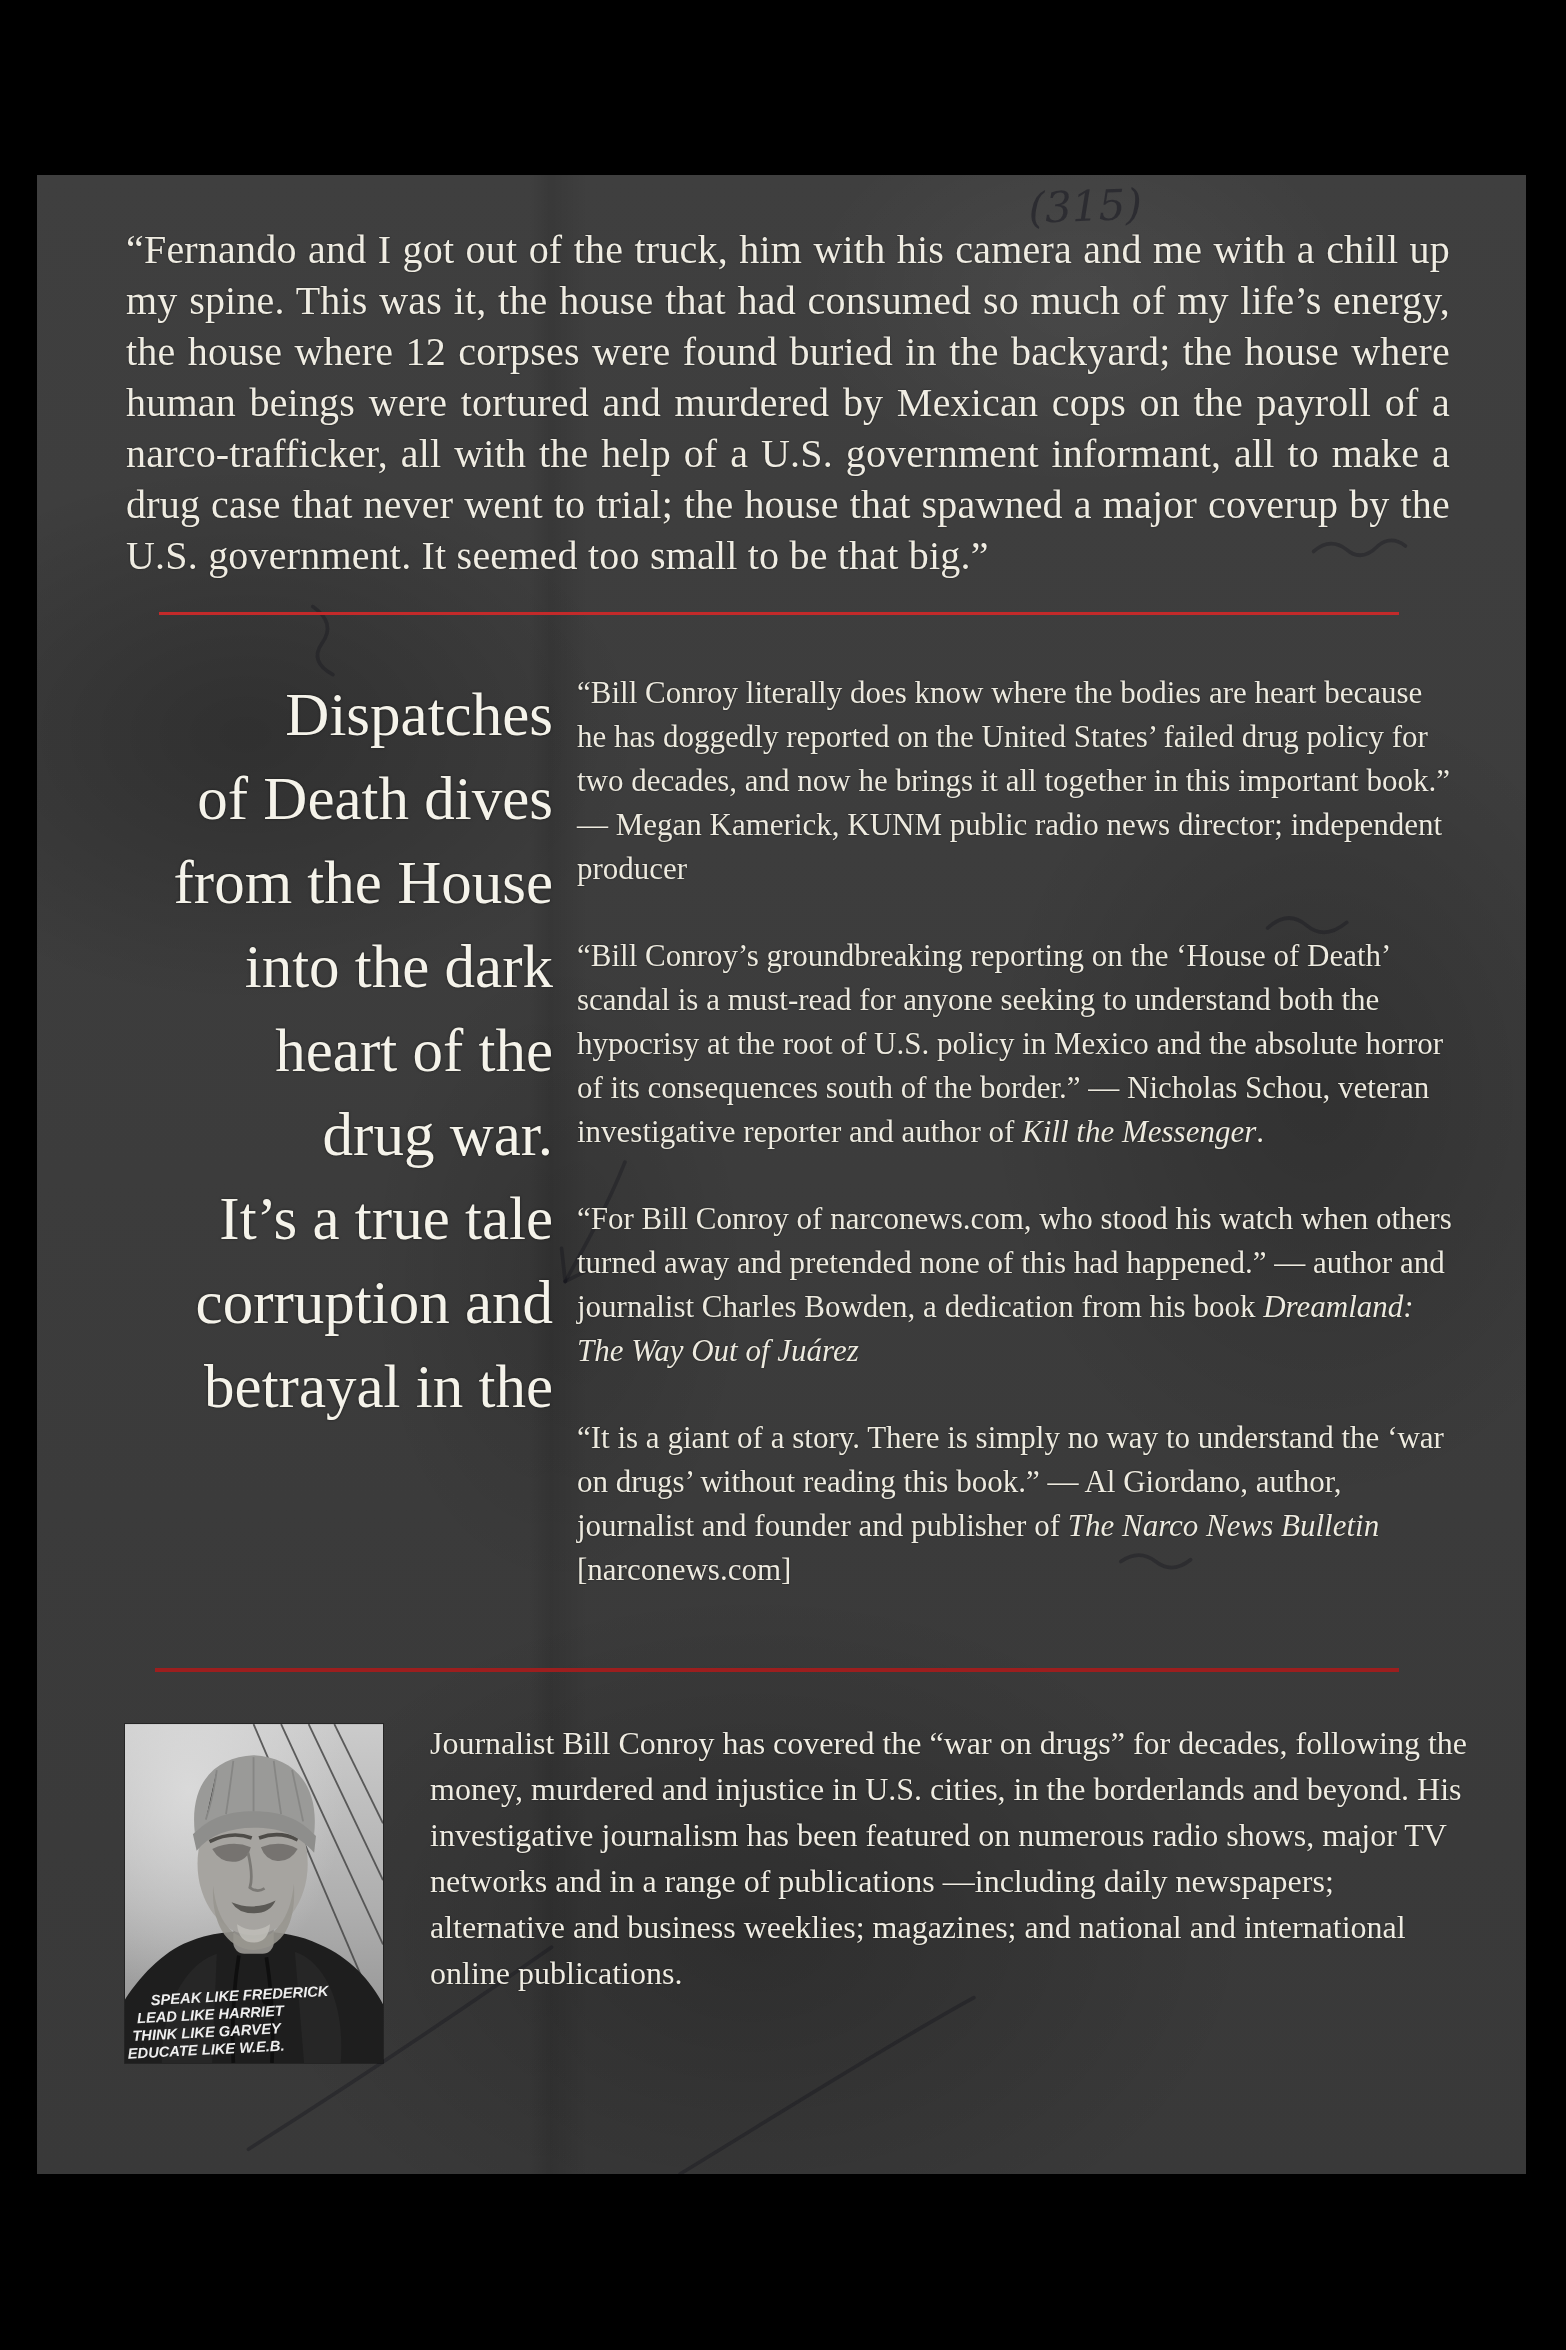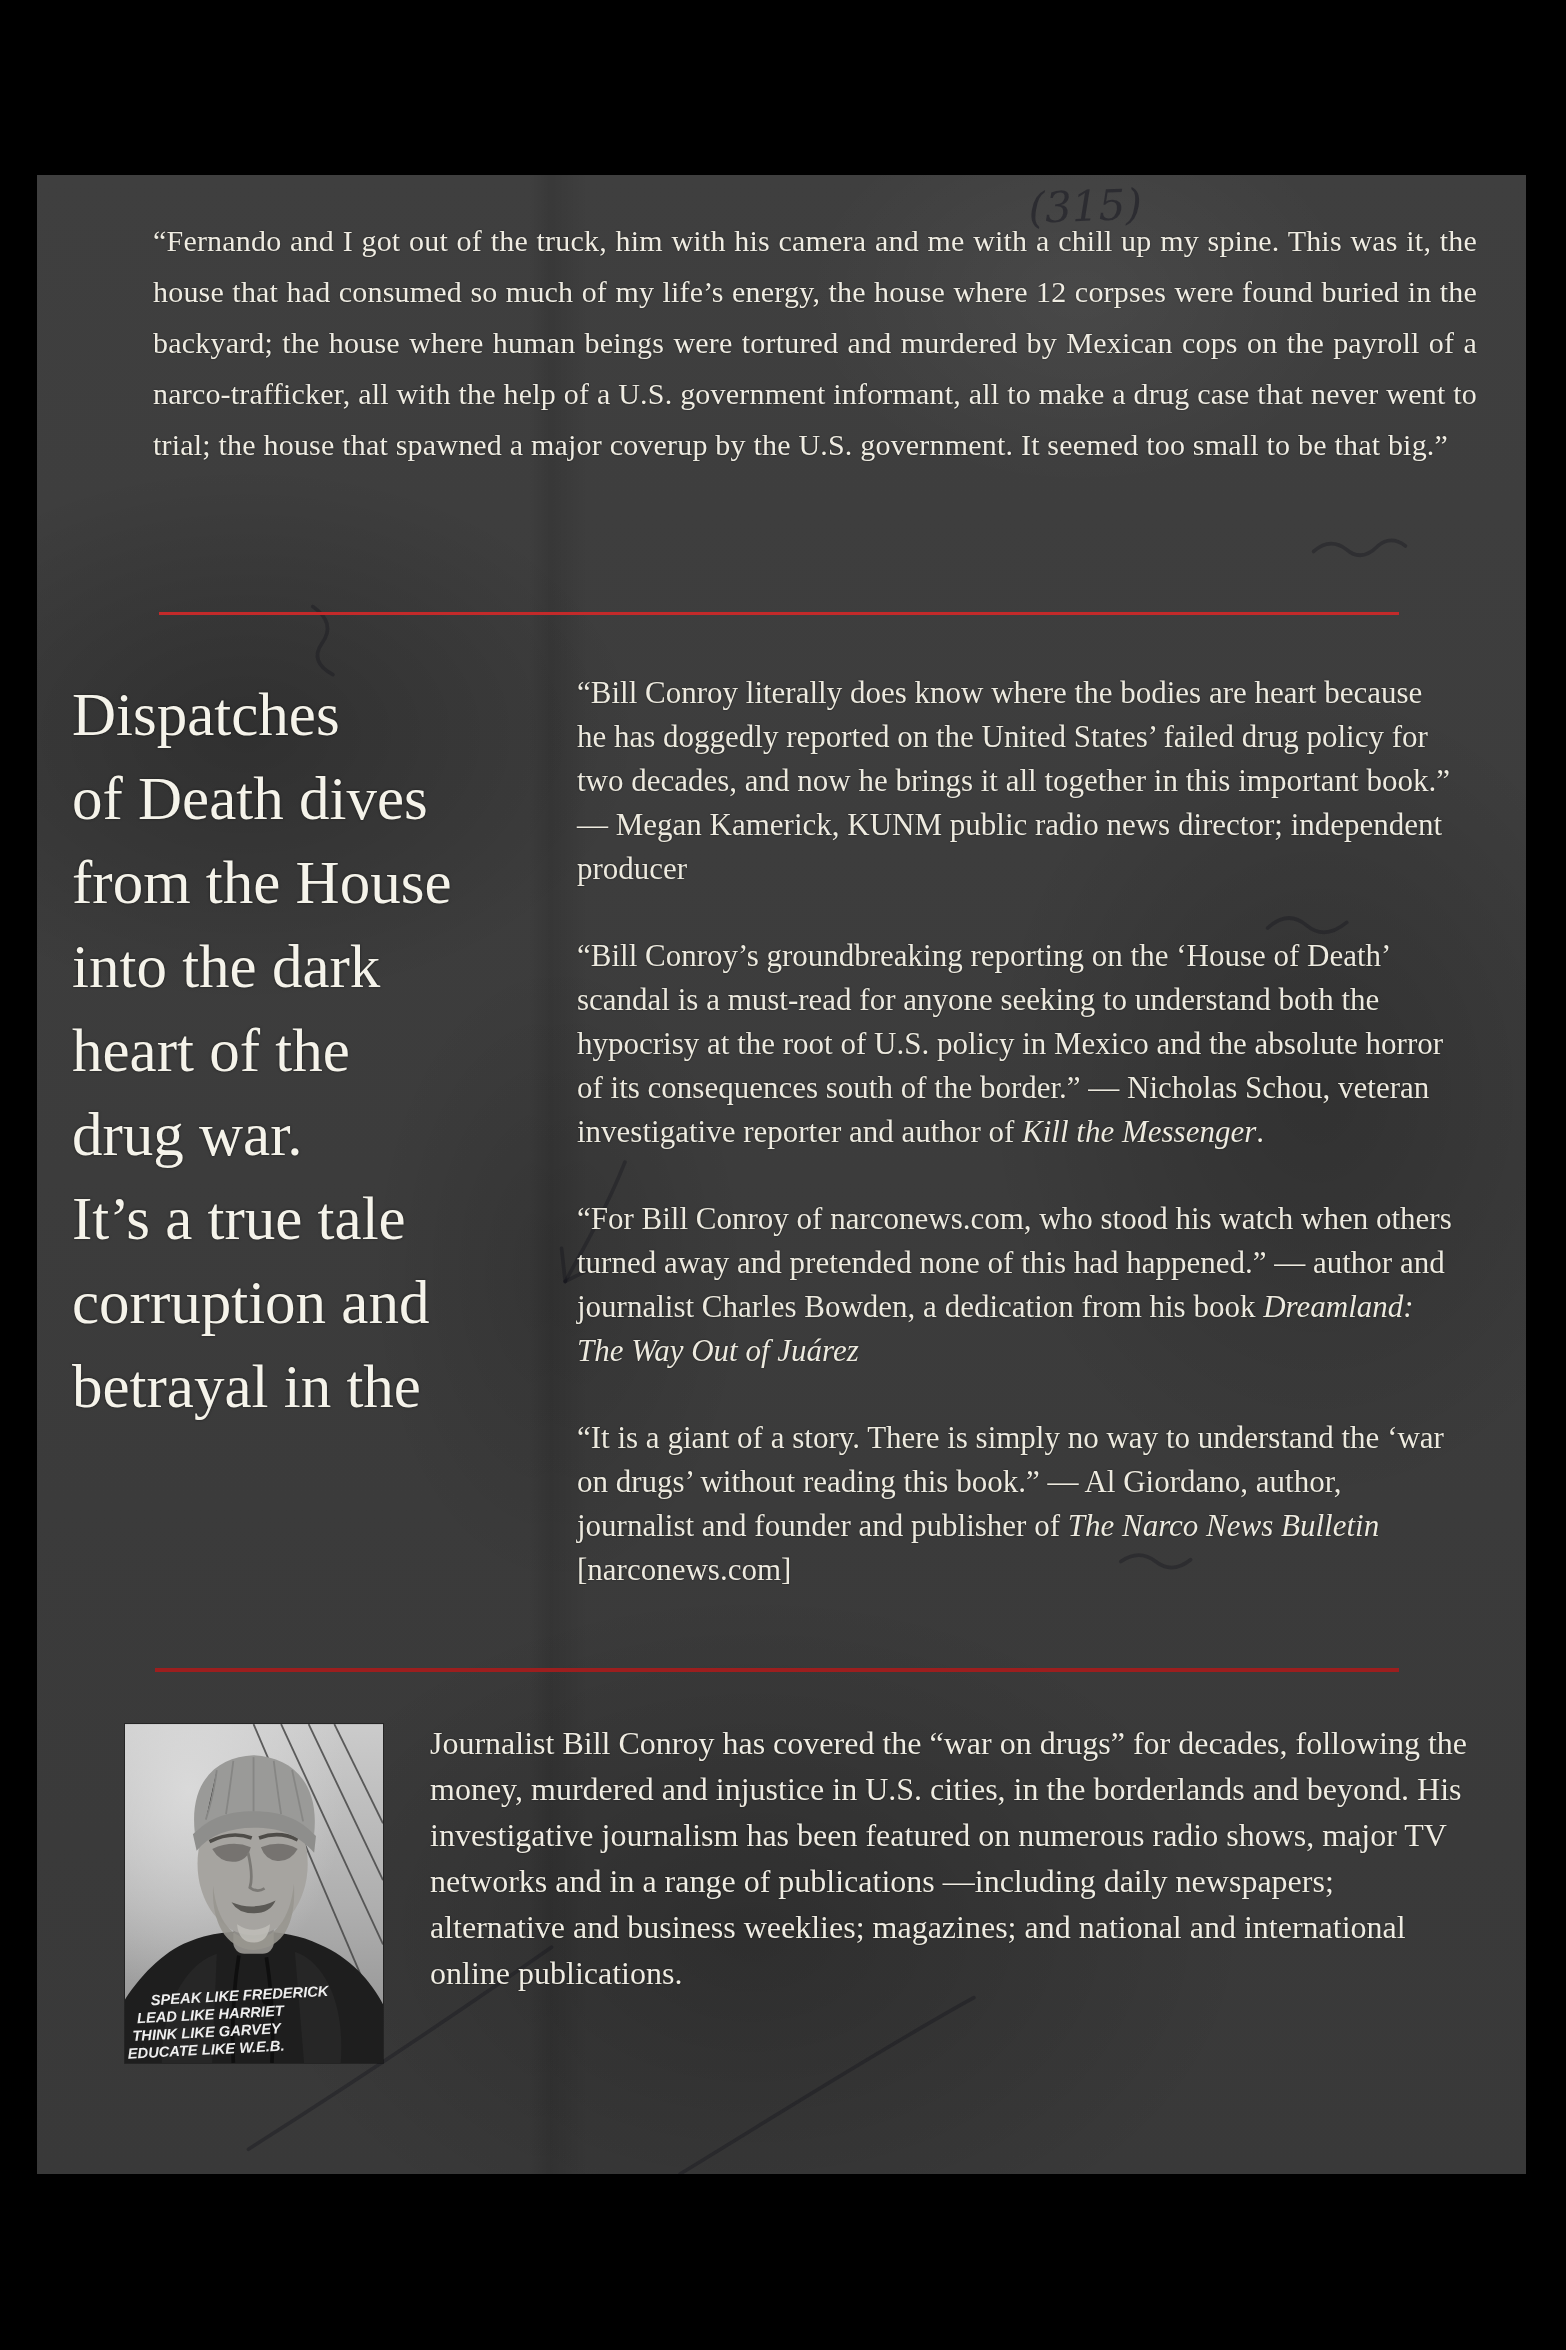--- a/index.html
+++ b/index.html
@@ -17,34 +17,33 @@
       radial-gradient(ellipse 478px 588px at 86% 46%, rgba(0,0,0,0.18), transparent 70%),
       radial-gradient(ellipse 698px 478px at 48% 88%, rgba(0,0,0,0.20), transparent 72%),
       radial-gradient(ellipse 395px 275px at 70% 6%, rgba(255,255,255,0.05), transparent 70%),
       radial-gradient(ellipse 275px 459px at 35% 55%, rgba(0,0,0,0.12), transparent 70%),
       linear-gradient(90deg, transparent 33%, rgba(0,0,0,0.10) 34.5%, transparent 37%),
       linear-gradient(#3f3f3f,#393939);
     overflow:hidden;
   }
   .texture{position:absolute;left:0;top:0;width:1489px;height:1999px;pointer-events:none;}
   .top-quote{
-    position:absolute;left:89px;top:40px;width:1324px;
-    font-size:30px;line-height:51px;color:#efece2;
+    position:absolute;left:89px;top:49px;width:1324px;
+    font-size:40px;line-height:51px;color:#efece2;
     text-align:justify;letter-spacing:0.2px;
     text-shadow:0 0 1.8px rgba(0,0,0,0.6);
-    margin-left:27px;
   }
   .top-quote p{margin:0;}
   .rule{position:absolute;border:none;}
   .rule-top{left:122px;top:437px;width:1240px;height:2.8px;background:#c32a2a;}
   .rule-bottom{left:118px;top:1493px;width:1244px;height:3.7px;background:#9d1e1e;}
   .pull-quote{
     position:absolute;left:35px;top:498px;width:481px;
     font-size:61px;line-height:84px;color:#f5f3ea;
-    text-align:left;text-shadow:0 0 2.8px rgba(0,0,0,0.55);
+    text-align:right;text-shadow:0 0 2.8px rgba(0,0,0,0.55);
   }
   .endorsements{
     position:absolute;left:540px;top:496px;width:882px;
     font-size:31px;line-height:44px;color:#edeadf;
     text-shadow:0 0 1.8px rgba(0,0,0,0.6);
   }
   .endorsements blockquote{margin:0 0 43px 0;padding:0;}
   .endorsements blockquote:last-child{margin-bottom:1px;}
   .em{font-style:italic;}
   .bio{

